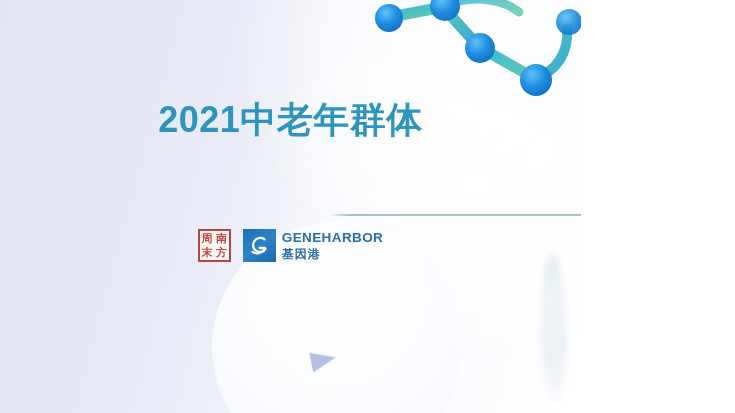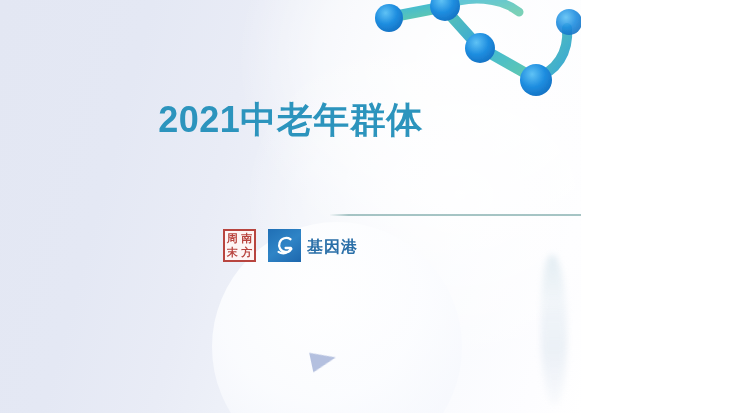--- a/index.html
+++ b/index.html
@@ -221,21 +221,21 @@
   }
   .gh-name {
     font-family: "Liberation Sans", sans-serif;
     font-size: 13.5px;
     font-weight: 600;
     letter-spacing: 0.4px;
     color: #2a6fa8;
   }
   .gh-sub {
     font-family: "Liberation Sans", sans-serif;
-    font-size: 16px;
+    font-size: 12px;
     font-weight: 600;
     letter-spacing: 1px;
     color: #2a6fa8;
     margin-top: 3px;
   }
 </style>
 </head>
 <body>
 
 <div id="slide">
@@ -302,19 +302,20 @@
     </div>
 
     <div class="gh-logo">
       <div class="gh-mark">
         <svg width="26" height="26" viewBox="0 0 26 26" xmlns="http://www.w3.org/2000/svg">
           <path d="M18.5 6.2 C 14.5 3.6, 9.2 5.2, 7.6 9.6 C 6.0 14.0, 8.8 18.6, 13.4 19.0 C 16.2 19.2, 18.4 17.6, 19.0 15.0 L 13.6 15.0" fill="none" stroke="#ffffff" stroke-width="2.3" stroke-linecap="round" stroke-linejoin="round"></path>
           <path d="M6.5 18.8 C 11.0 22.0, 17.0 20.0, 19.5 16.0" fill="none" stroke="#ffffff" stroke-width="2.1" stroke-linecap="round"></path>
         </svg>
       </div>
       <div class="gh-text">
+        <div class="gh-name">GENEHARBOR</div>
         <div class="gh-sub">基因港</div>
       </div>
     </div>
 
   </div>
 
 </div>
 
 </body></html>

